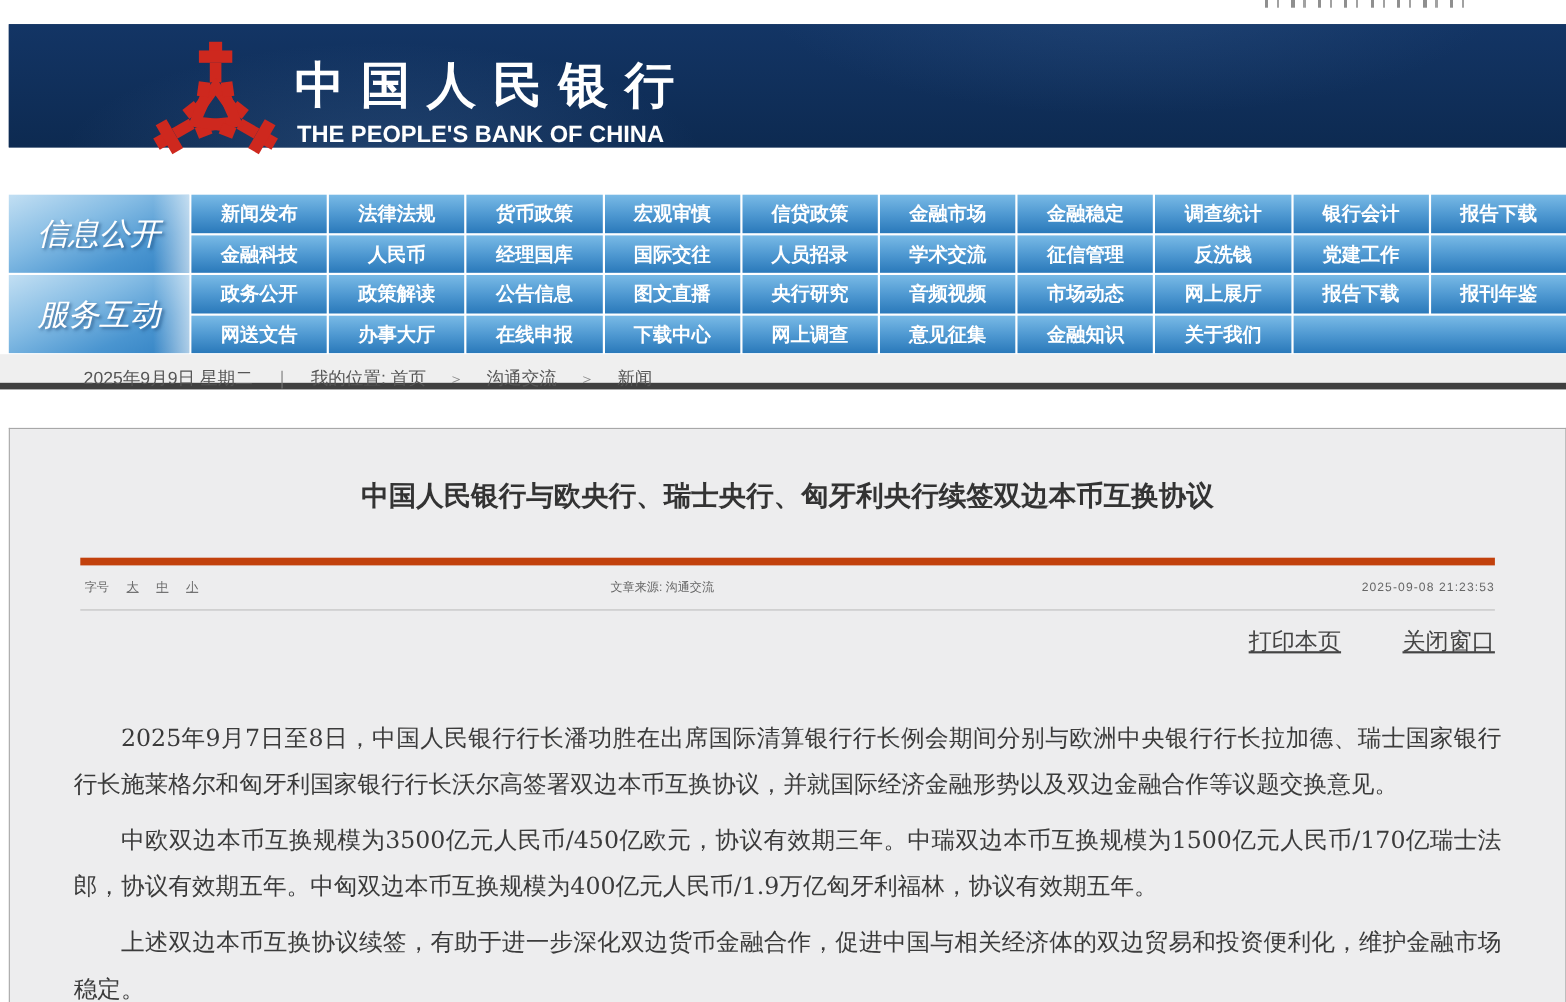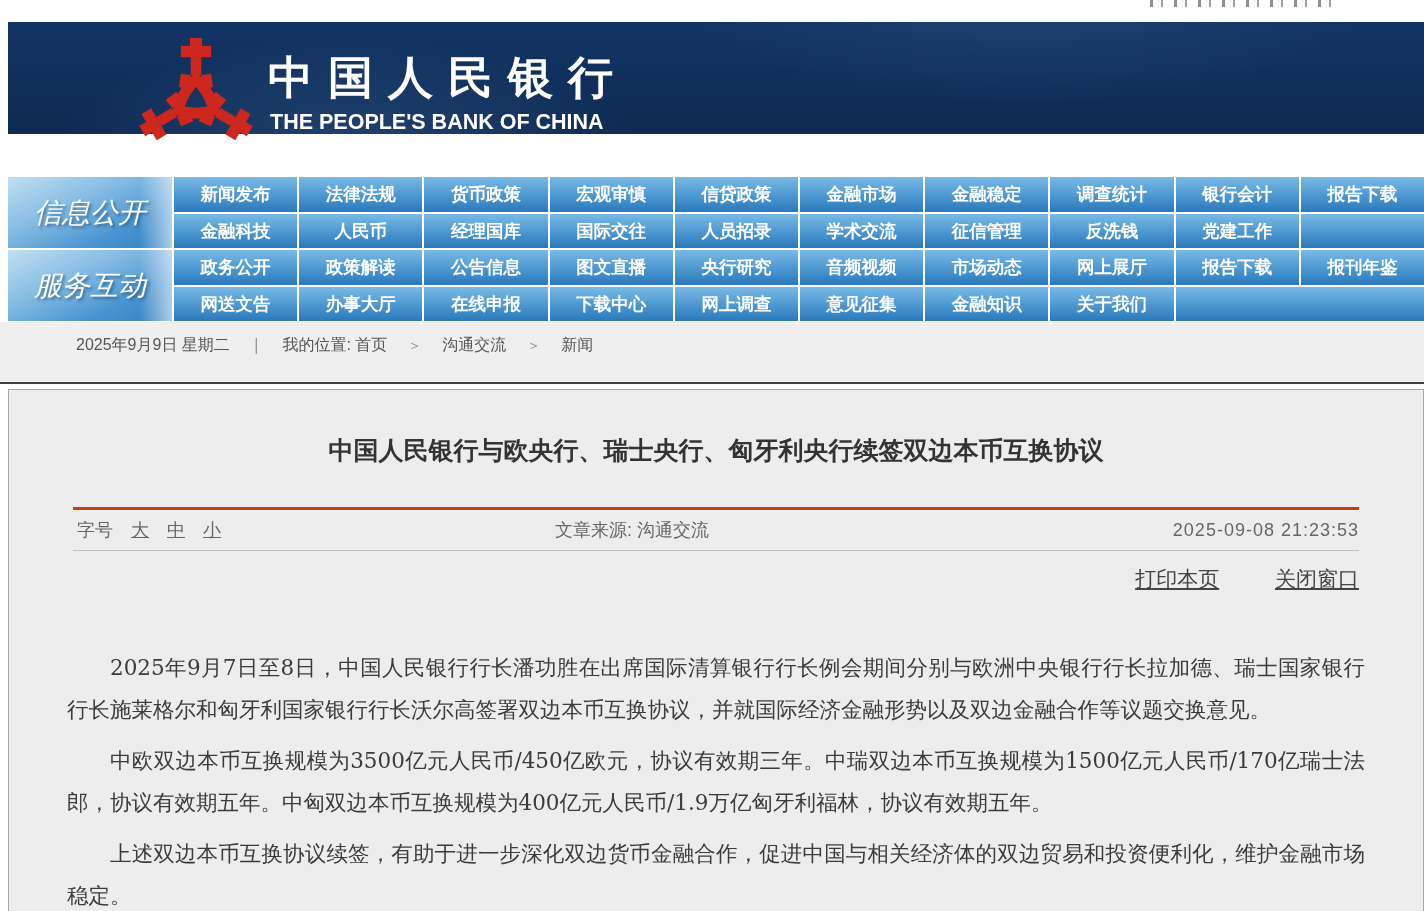--- a/index.html
+++ b/index.html
@@ -49,41 +49,41 @@
   .nav-grid{flex:1;display:grid;grid-template-columns:repeat(10,1fr);gap:2px;}
   .nav-cell{
     display:flex;align-items:center;justify-content:center;
     color:#fff;font-weight:bold;font-size:17.5px;text-decoration:none;cursor:pointer;white-space:nowrap;
     background:linear-gradient(#79bae6 0%,#4e98d1 52%,#2a79ba 100%);
   }
   .nav-cell.filler{cursor:default;}
   .span2{grid-column:span 2;}
   
   .crumbbar{
-    position:absolute;top:322px;left:0;right:0;height:62px;box-sizing:border-box;
-    background:#efefef;border-bottom:2px solid #404040;
+    position:absolute;top:322px;left:0;right:0;height:32px;box-sizing:border-box;
+    background:#efefef;border-bottom:6px solid #404040;
     font-size:16px;color:#555;line-height:45px;padding-left:76px;white-space:nowrap;
   }
   .crumbbar .sep{margin:0 14px;color:#777;}
   .crumbbar .arrow{margin:0 16px;color:#888;font-size:14px;}
   .crumb-link{color:#555;cursor:pointer;}
   
   .article-box{
     position:absolute;top:389px;left:8px;width:1416px;height:522px;box-sizing:border-box;
     background:#ededee;border:1px solid #a8a8a8;border-bottom:none;
   }
   .art-title{
     margin:44px 60px 4px;text-align:center;
     font-family:"DejaVu Serif", serif;
     font-size:25px;font-weight:bold;color:#333;
   }
   .meta{
     margin:40px 64px 0;height:40px;position:relative;
-    border-top:3px solid #c2410c;border-bottom:1px solid #bdbdbd;
-    font-size:18px;color:#666;line-height:40px;
+    border-top:7px solid #c2410c;border-bottom:1px solid #bdbdbd;
+    font-size:11px;color:#666;line-height:40px;
   }
   .meta .fontsize-group{position:absolute;left:4px;top:0;}
   .meta .fs-link{margin-left:13px;text-decoration:underline;color:#666;cursor:pointer;}
   .meta .source{position:absolute;left:482px;top:0;}
   .meta .datetime{position:absolute;right:0;top:0;letter-spacing:1px;}
   .actions{margin:14px 64px 0;text-align:right;font-size:21px;}
   .actions a{margin-left:50px;color:#444;text-decoration:underline;cursor:pointer;}
   .content{
     margin:54px 58px 0 58px;
     font-family:"DejaVu Serif", serif;

